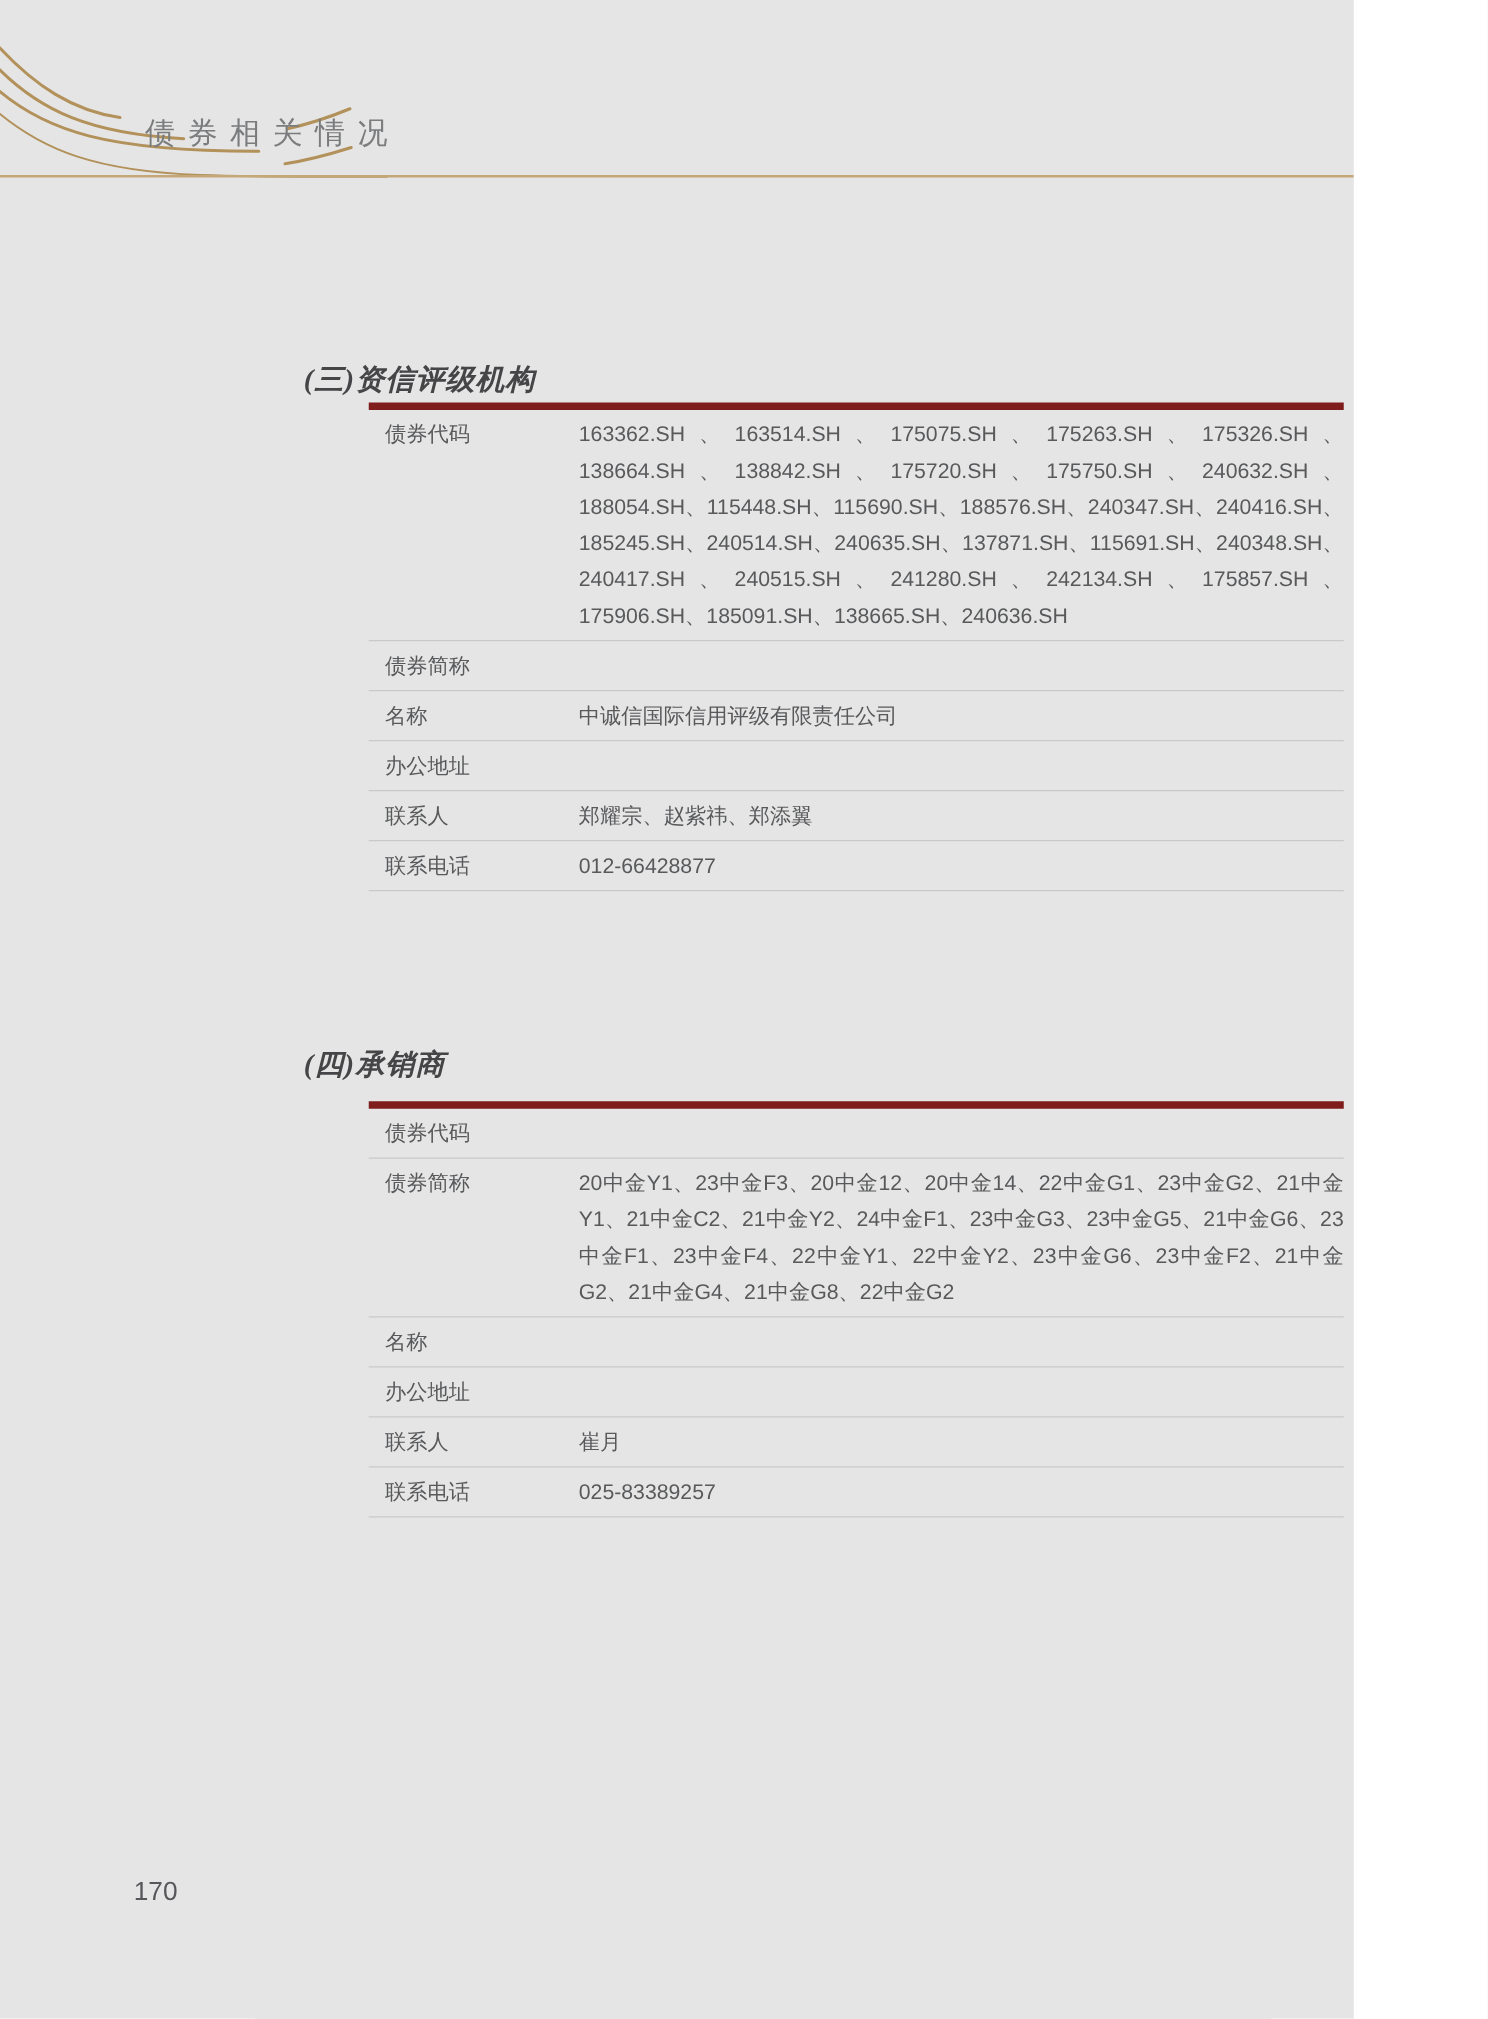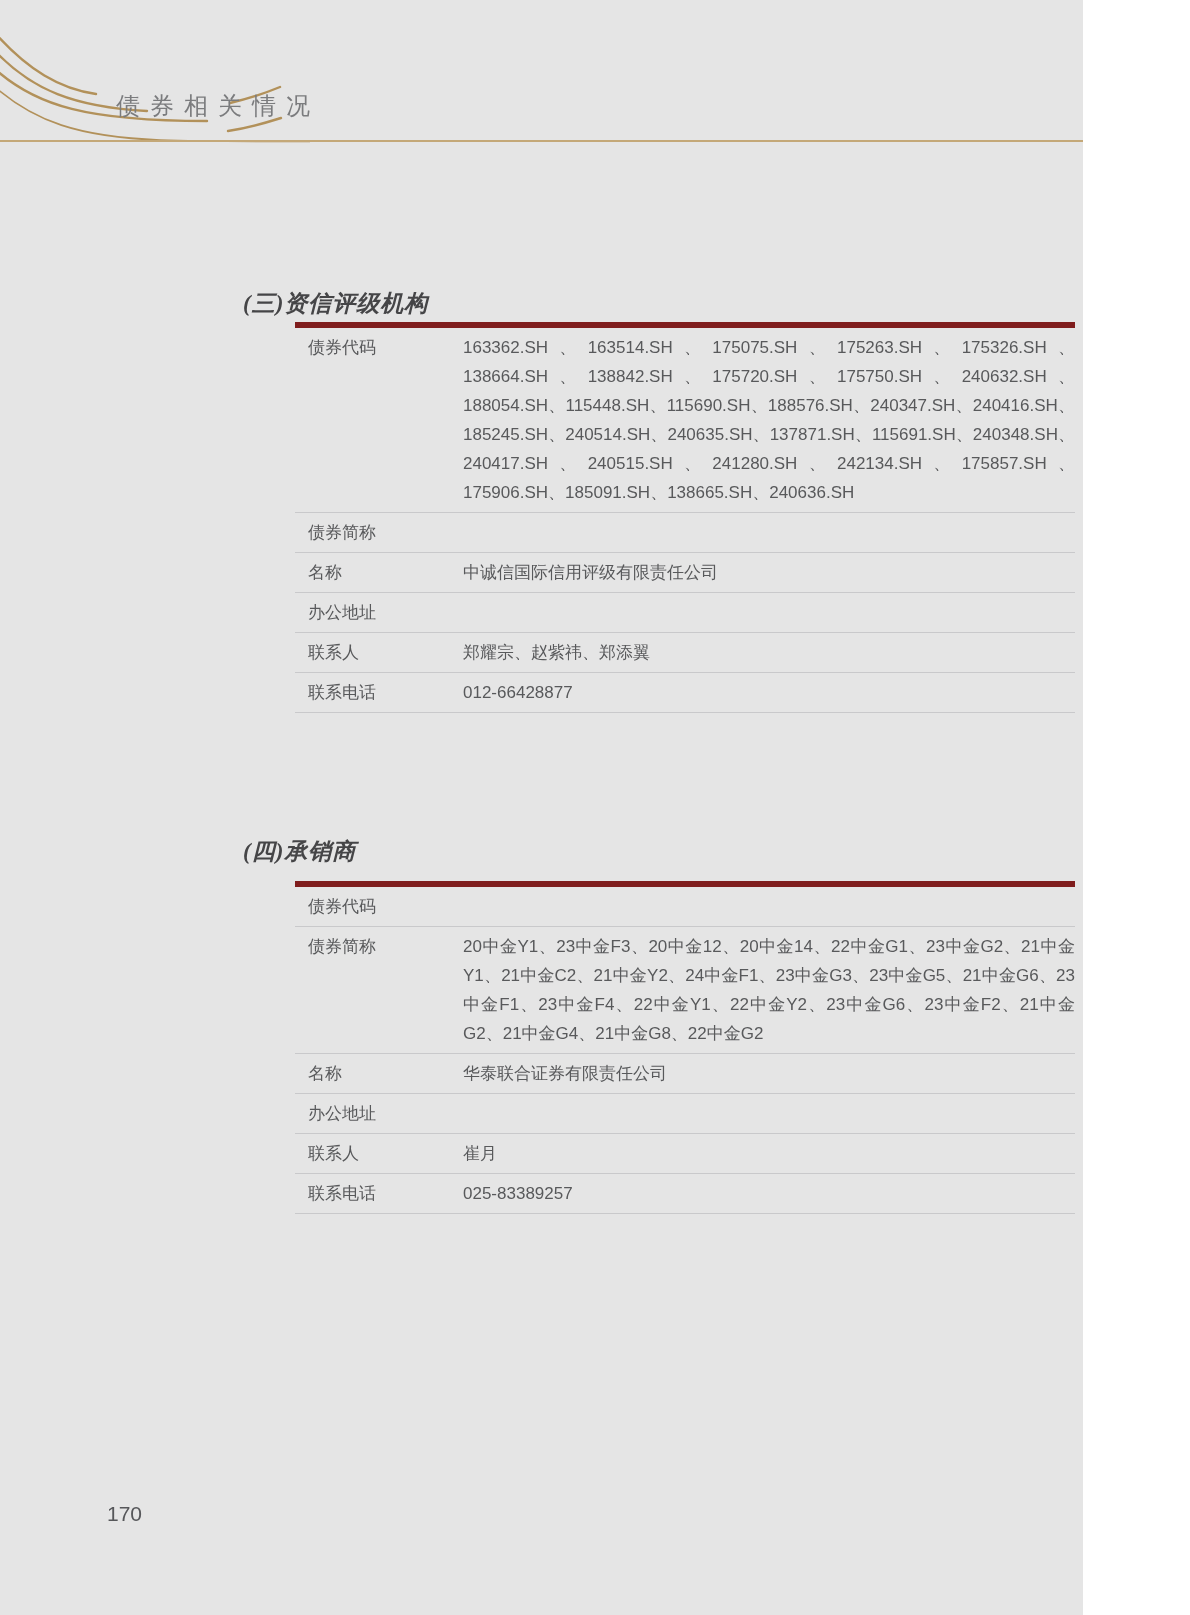--- a/index.html
+++ b/index.html
@@ -122,21 +122,20 @@
   <div class="info-table" id="table2">
     <div class="row">
       <div class="label">债券代码</div>
     </div>
     <div class="row">
       <div class="label">债券简称</div>
       <div class="value">20中金Y1、23中金F3、20中金12、20中金14、22中金G1、23中金G2、21中金Y1、21中金C2、21中金Y2、24中金F1、23中金G3、23中金G5、21中金G6、23中金F1、23中金F4、22中金Y1、22中金Y2、23中金G6、23中金F2、21中金G2、21中金G4、21中金G8、22中金G2</div>
     </div>
     <div class="row">
       <div class="label">名称</div>
-      <div class="value">华泰联合证券有限责任公司</div>
     </div>
     <div class="row">
       <div class="label">办公地址</div>
     </div>
     <div class="row">
       <div class="label">联系人</div>
       <div class="value">崔月</div>
     </div>
     <div class="row">
       <div class="label">联系电话</div>

